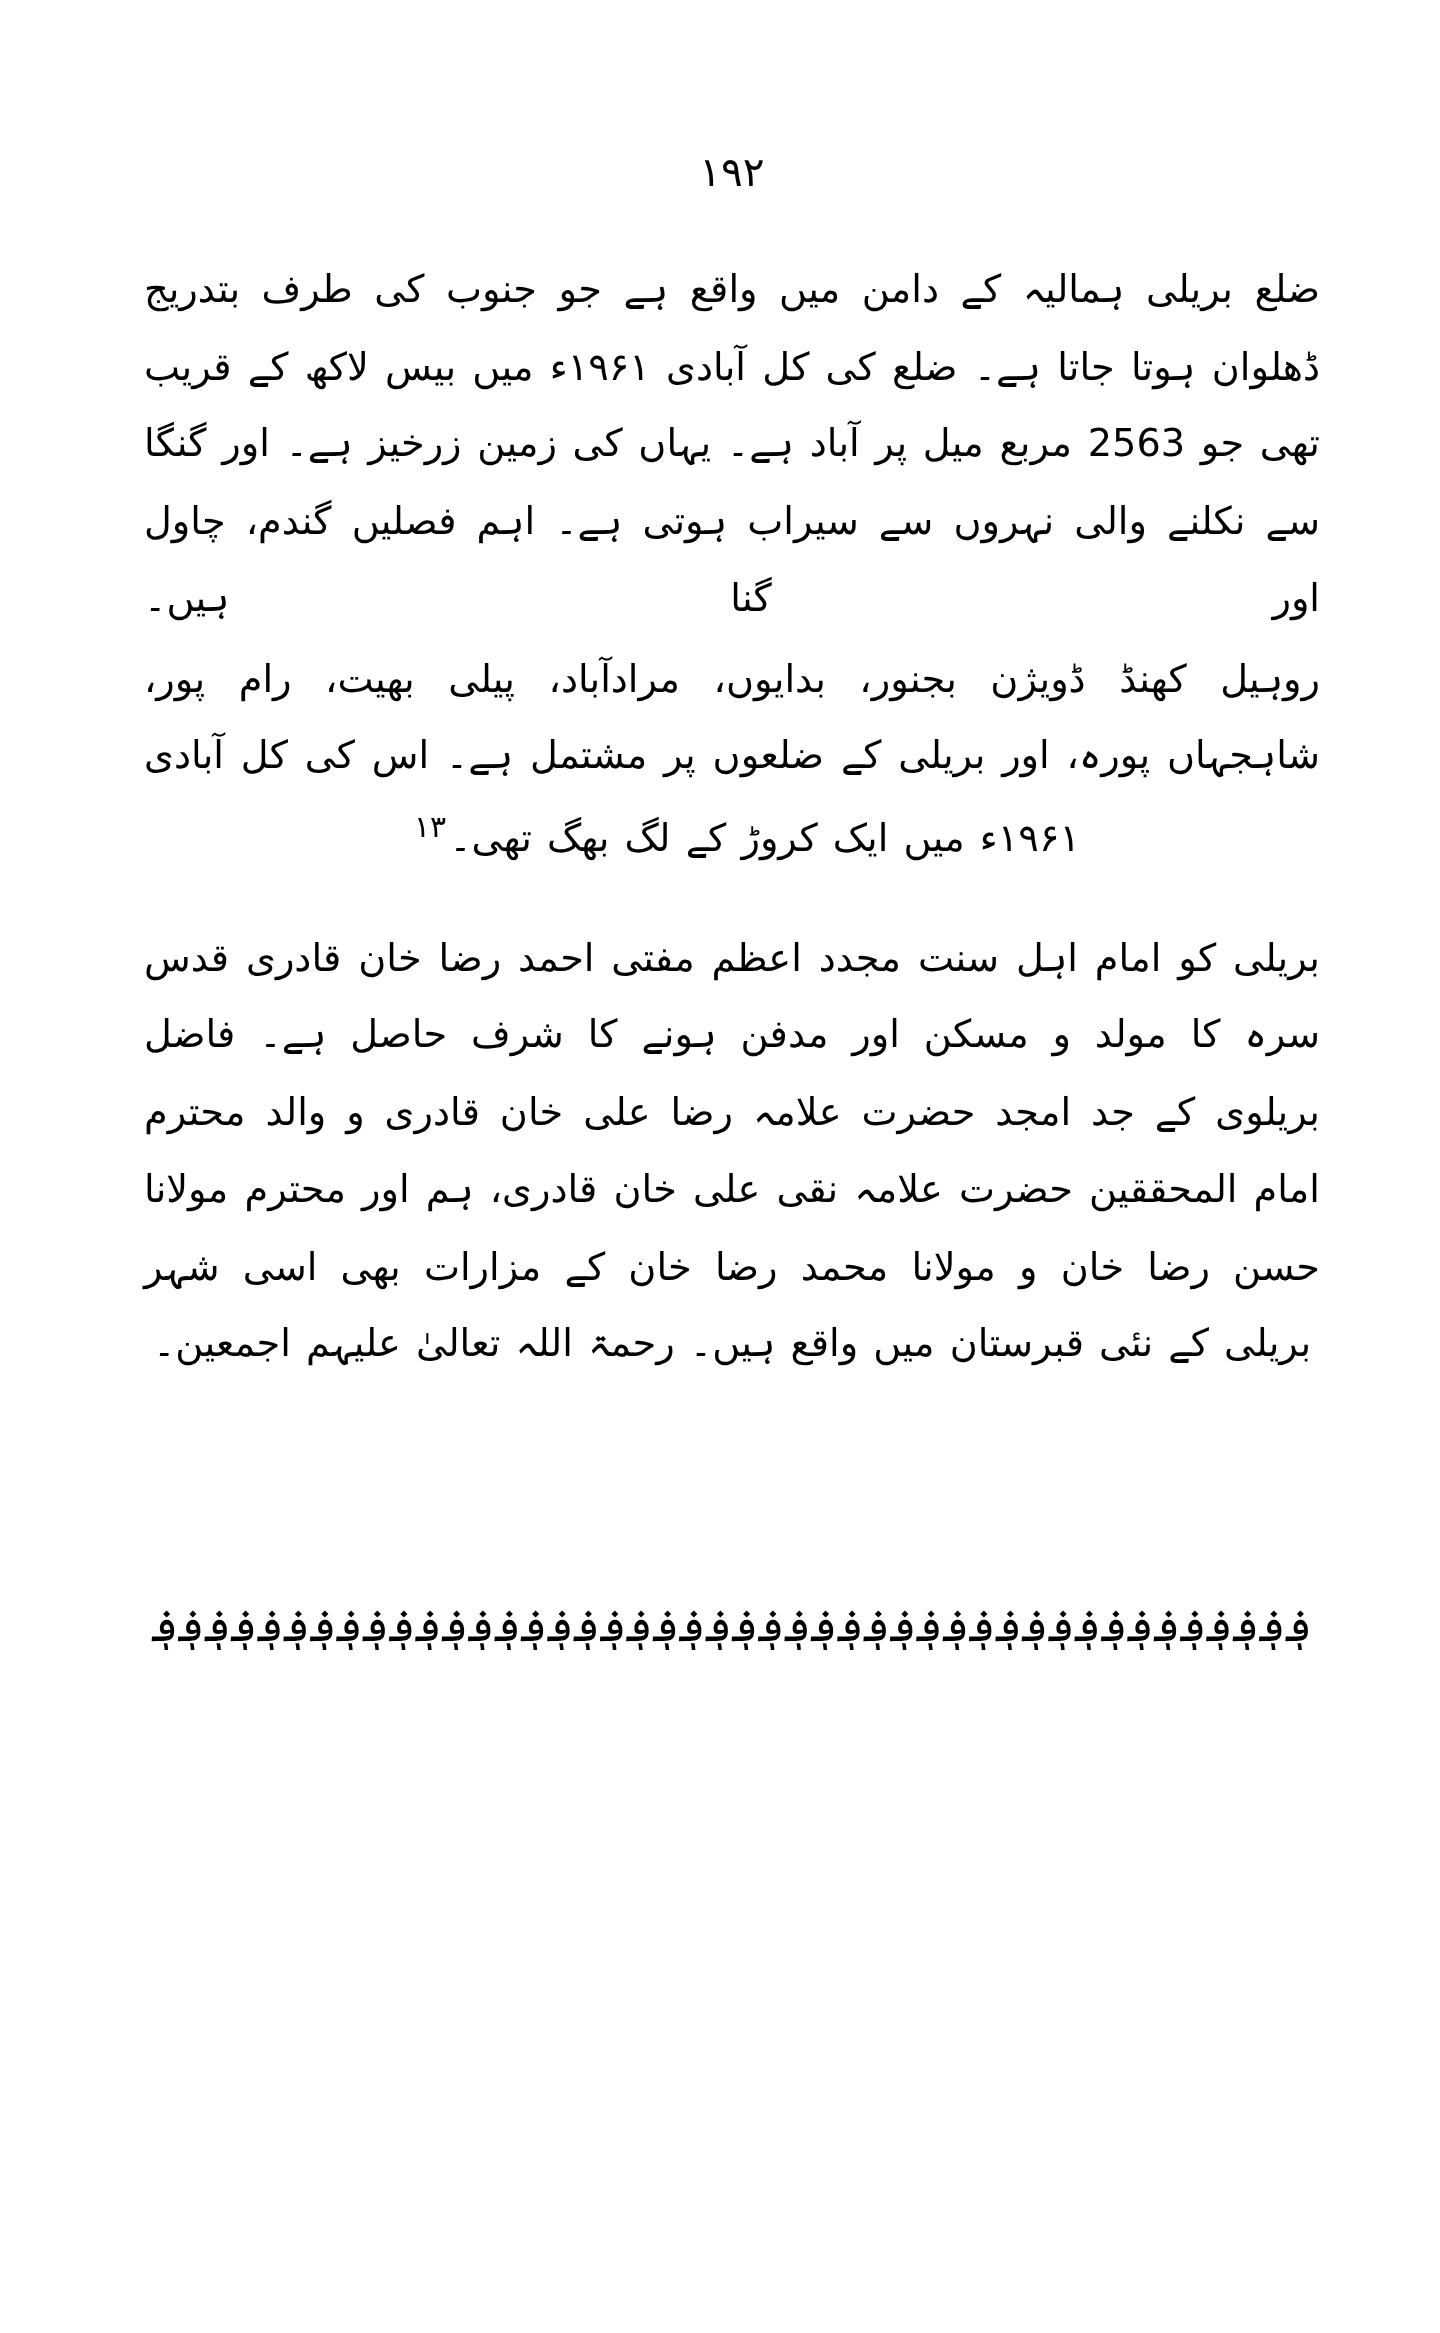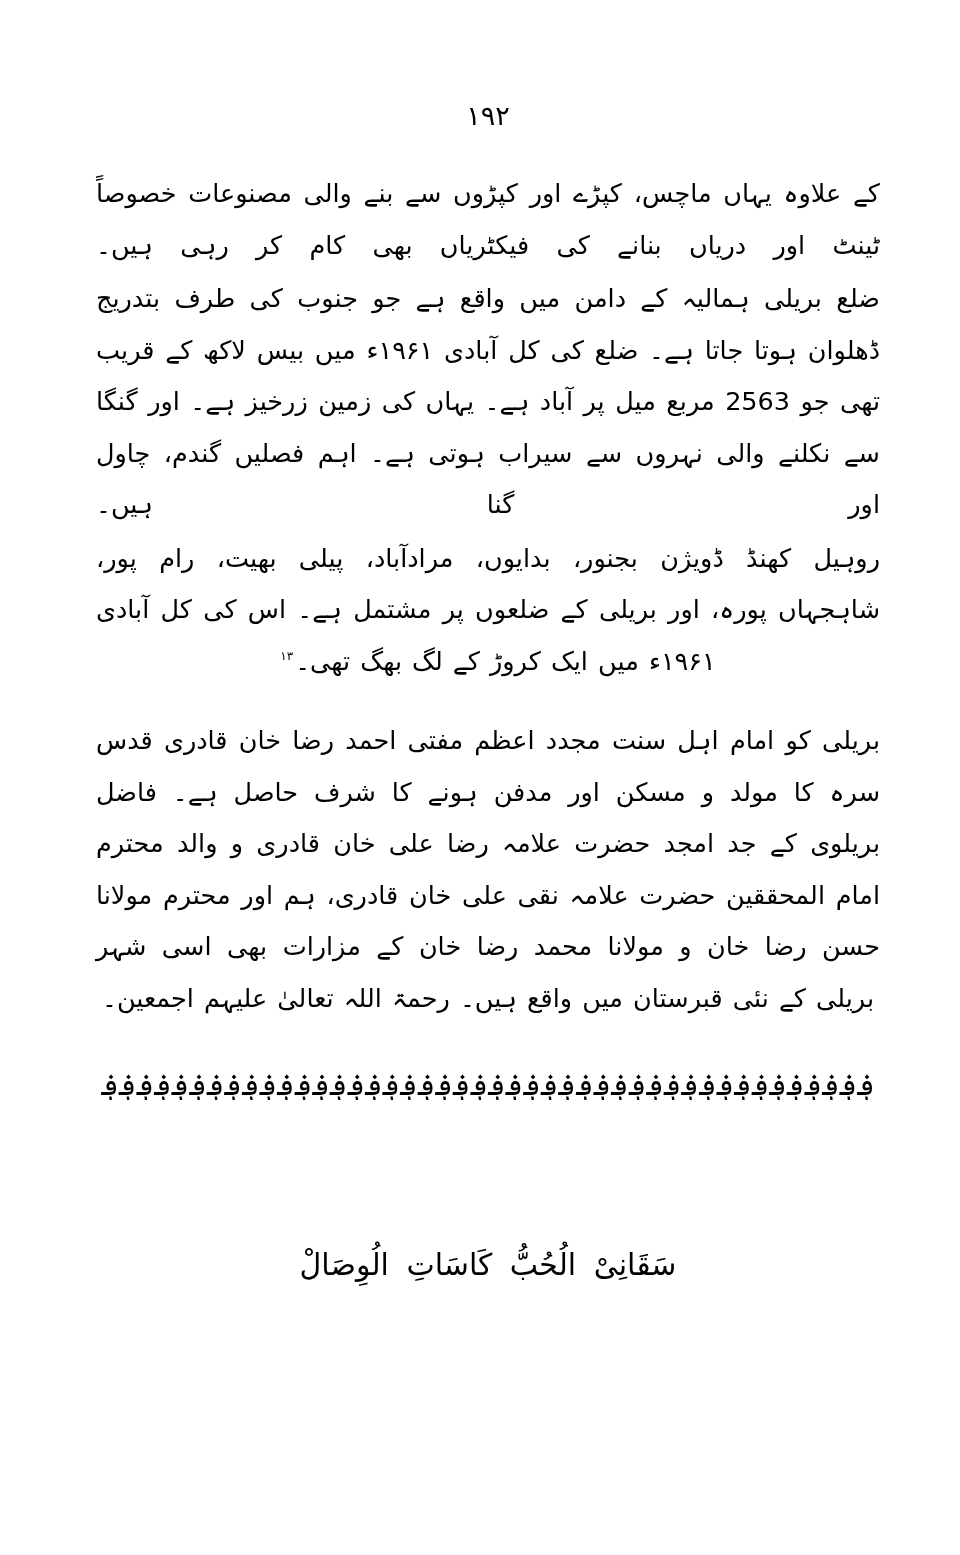--- a/index.html
+++ b/index.html
@@ -53,21 +53,21 @@
     margin: 0 0 2px 0;
     direction: rtl;
     text-align: justify;
     text-align-last: justify;
     word-spacing: 2px;
   }
   .para.last-centered {
     text-align-last: center;
   }
   .para .footnote-mark {
-    font-size: 12px;
+    font-size: 20px;
     vertical-align: super;
     margin-right: 2px;
     margin-left: 20px;
   }
   .para-gap {
     height: 26px;
   }
 
   
   .divider {
@@ -107,30 +107,28 @@
 </style>
 </head>
 <body>
 
 <div class="page">
 
   <div class="page-number">۱۹۲</div>
 
   <div class="body-block">
 
-    <p class="para">کے علاوہ یہاں ماچس، کپڑے اور کپڑوں سے بنے والی مصنوعات خصوصاً ٹینٹ اور دریاں بنانے کی فیکٹریاں بھی کام کر رہی ہیں۔</p>
 
     <p class="para">ضلع بریلی ہمالیہ کے دامن میں واقع ہے جو جنوب کی طرف بتدریج ڈھلوان ہوتا جاتا ہے۔ ضلع کی کل آبادی ۱۹۶۱ء میں بیس لاکھ کے قریب تھی جو 2563 مربع میل پر آباد ہے۔ یہاں کی زمین زرخیز ہے۔ اور گنگا سے نکلنے والی نہروں سے سیراب ہوتی ہے۔ اہم فصلیں گندم، چاول اور گنا ہیں۔</p>
 
     <p class="para last-centered"><span>روہیل کھنڈ ڈویژن بجنور، بدایوں، مرادآباد، پیلی بھیت، رام پور، شاہجہاں پورہ، اور بریلی کے ضلعوں پر مشتمل ہے۔ اس کی کل آبادی ۱۹۶۱ء میں ایک کروڑ کے لگ بھگ تھی۔</span><span class="footnote-mark">۱۳</span></p>
 
     <div class="para-gap"></div>
 
     <p class="para last-centered">بریلی کو امام اہل سنت مجدد اعظم مفتی احمد رضا خان قادری قدس سرہ کا مولد و مسکن اور مدفن ہونے کا شرف حاصل ہے۔ فاضل بریلوی کے جد امجد حضرت علامہ رضا علی خان قادری و والد محترم امام المحققین حضرت علامہ نقی علی خان قادری، ہم اور محترم مولانا حسن رضا خان و مولانا محمد رضا خان کے مزارات بھی اسی شہر بریلی کے نئی قبرستان میں واقع ہیں۔ رحمۃ اللہ تعالیٰ علیہم اجمعین۔</p>
   </div>
 
   <div class="divider">؋؋؋؋؋؋؋؋؋؋؋؋؋؋؋؋؋؋؋؋؋؋؋؋؋؋؋؋؋؋؋؋؋؋؋؋؋؋؋؋؋؋؋؋</div>
 
   <div class="verse-block">
-    <p class="verse-line">سَقَانِیْ الُحُبُّ کَاسَاتِ الُوِصَالْ</p>
   </div>
 
 </div>
 
 </body></html>

